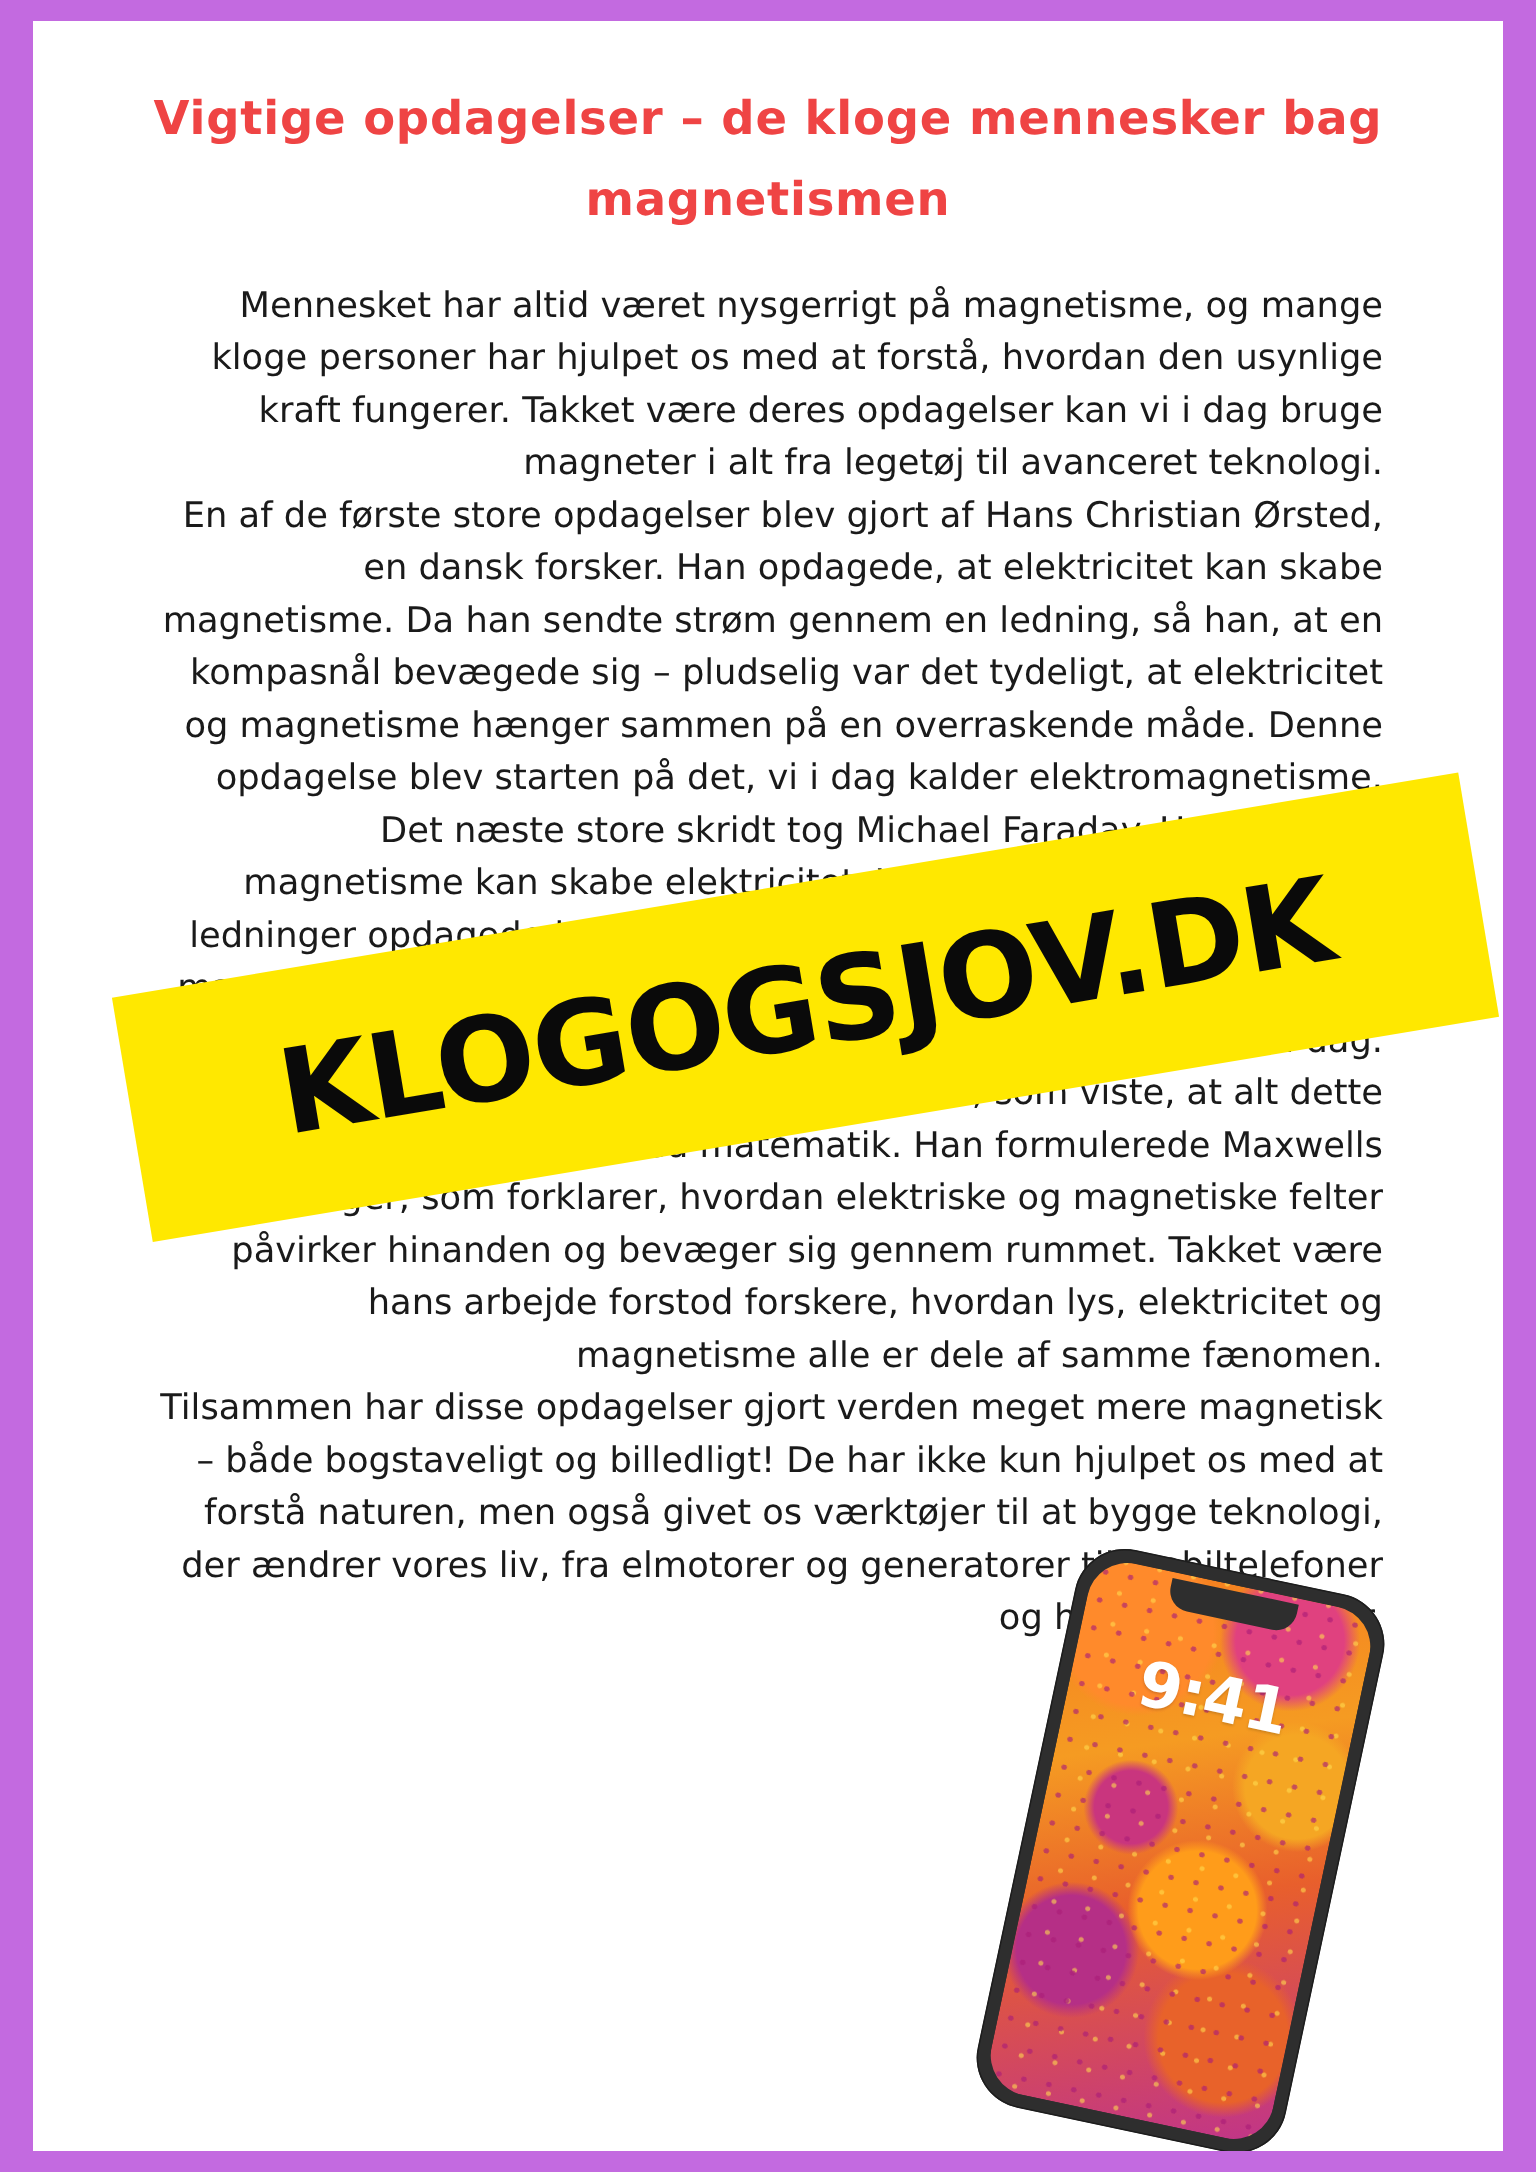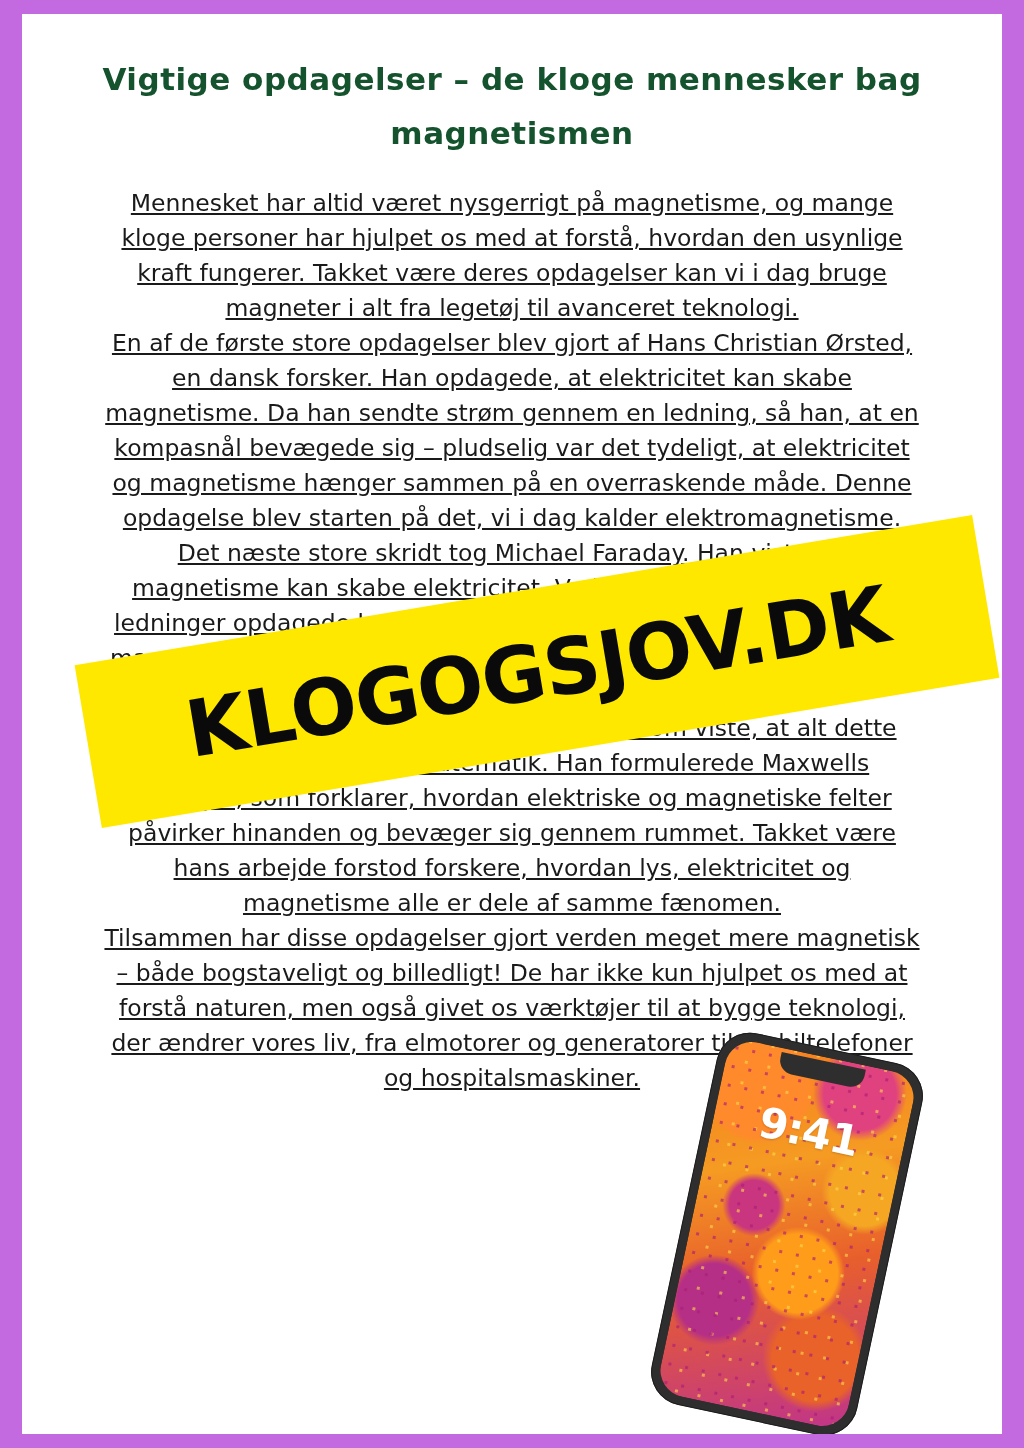--- a/index.html
+++ b/index.html
@@ -27,33 +27,32 @@
     position: absolute;
     left: 60px;
     top: 38px;
     width: 860px;
     text-align: center;
     font-family: "DejaVu Sans", sans-serif;
     font-weight: bold;
     font-size: 31px;
     line-height: 1.75;
     letter-spacing: 0.5px;
-    color: #14532d;
+    color: #ef4444;
   }
   
   .body-text {
     position: absolute;
     left: 80px;
     top: 172px;
     width: 820px;
     font-size: 23.5px;
     line-height: 35px;
     color: #1a1a1a;
-    text-align: center;
-    text-decoration: underline;
+    text-align: right;
   }
   .body-text p {
     margin: 0;
     padding: 0;
   }
   
   #watermark {
     position: absolute;
     left: 30px;
     top: 455px;

